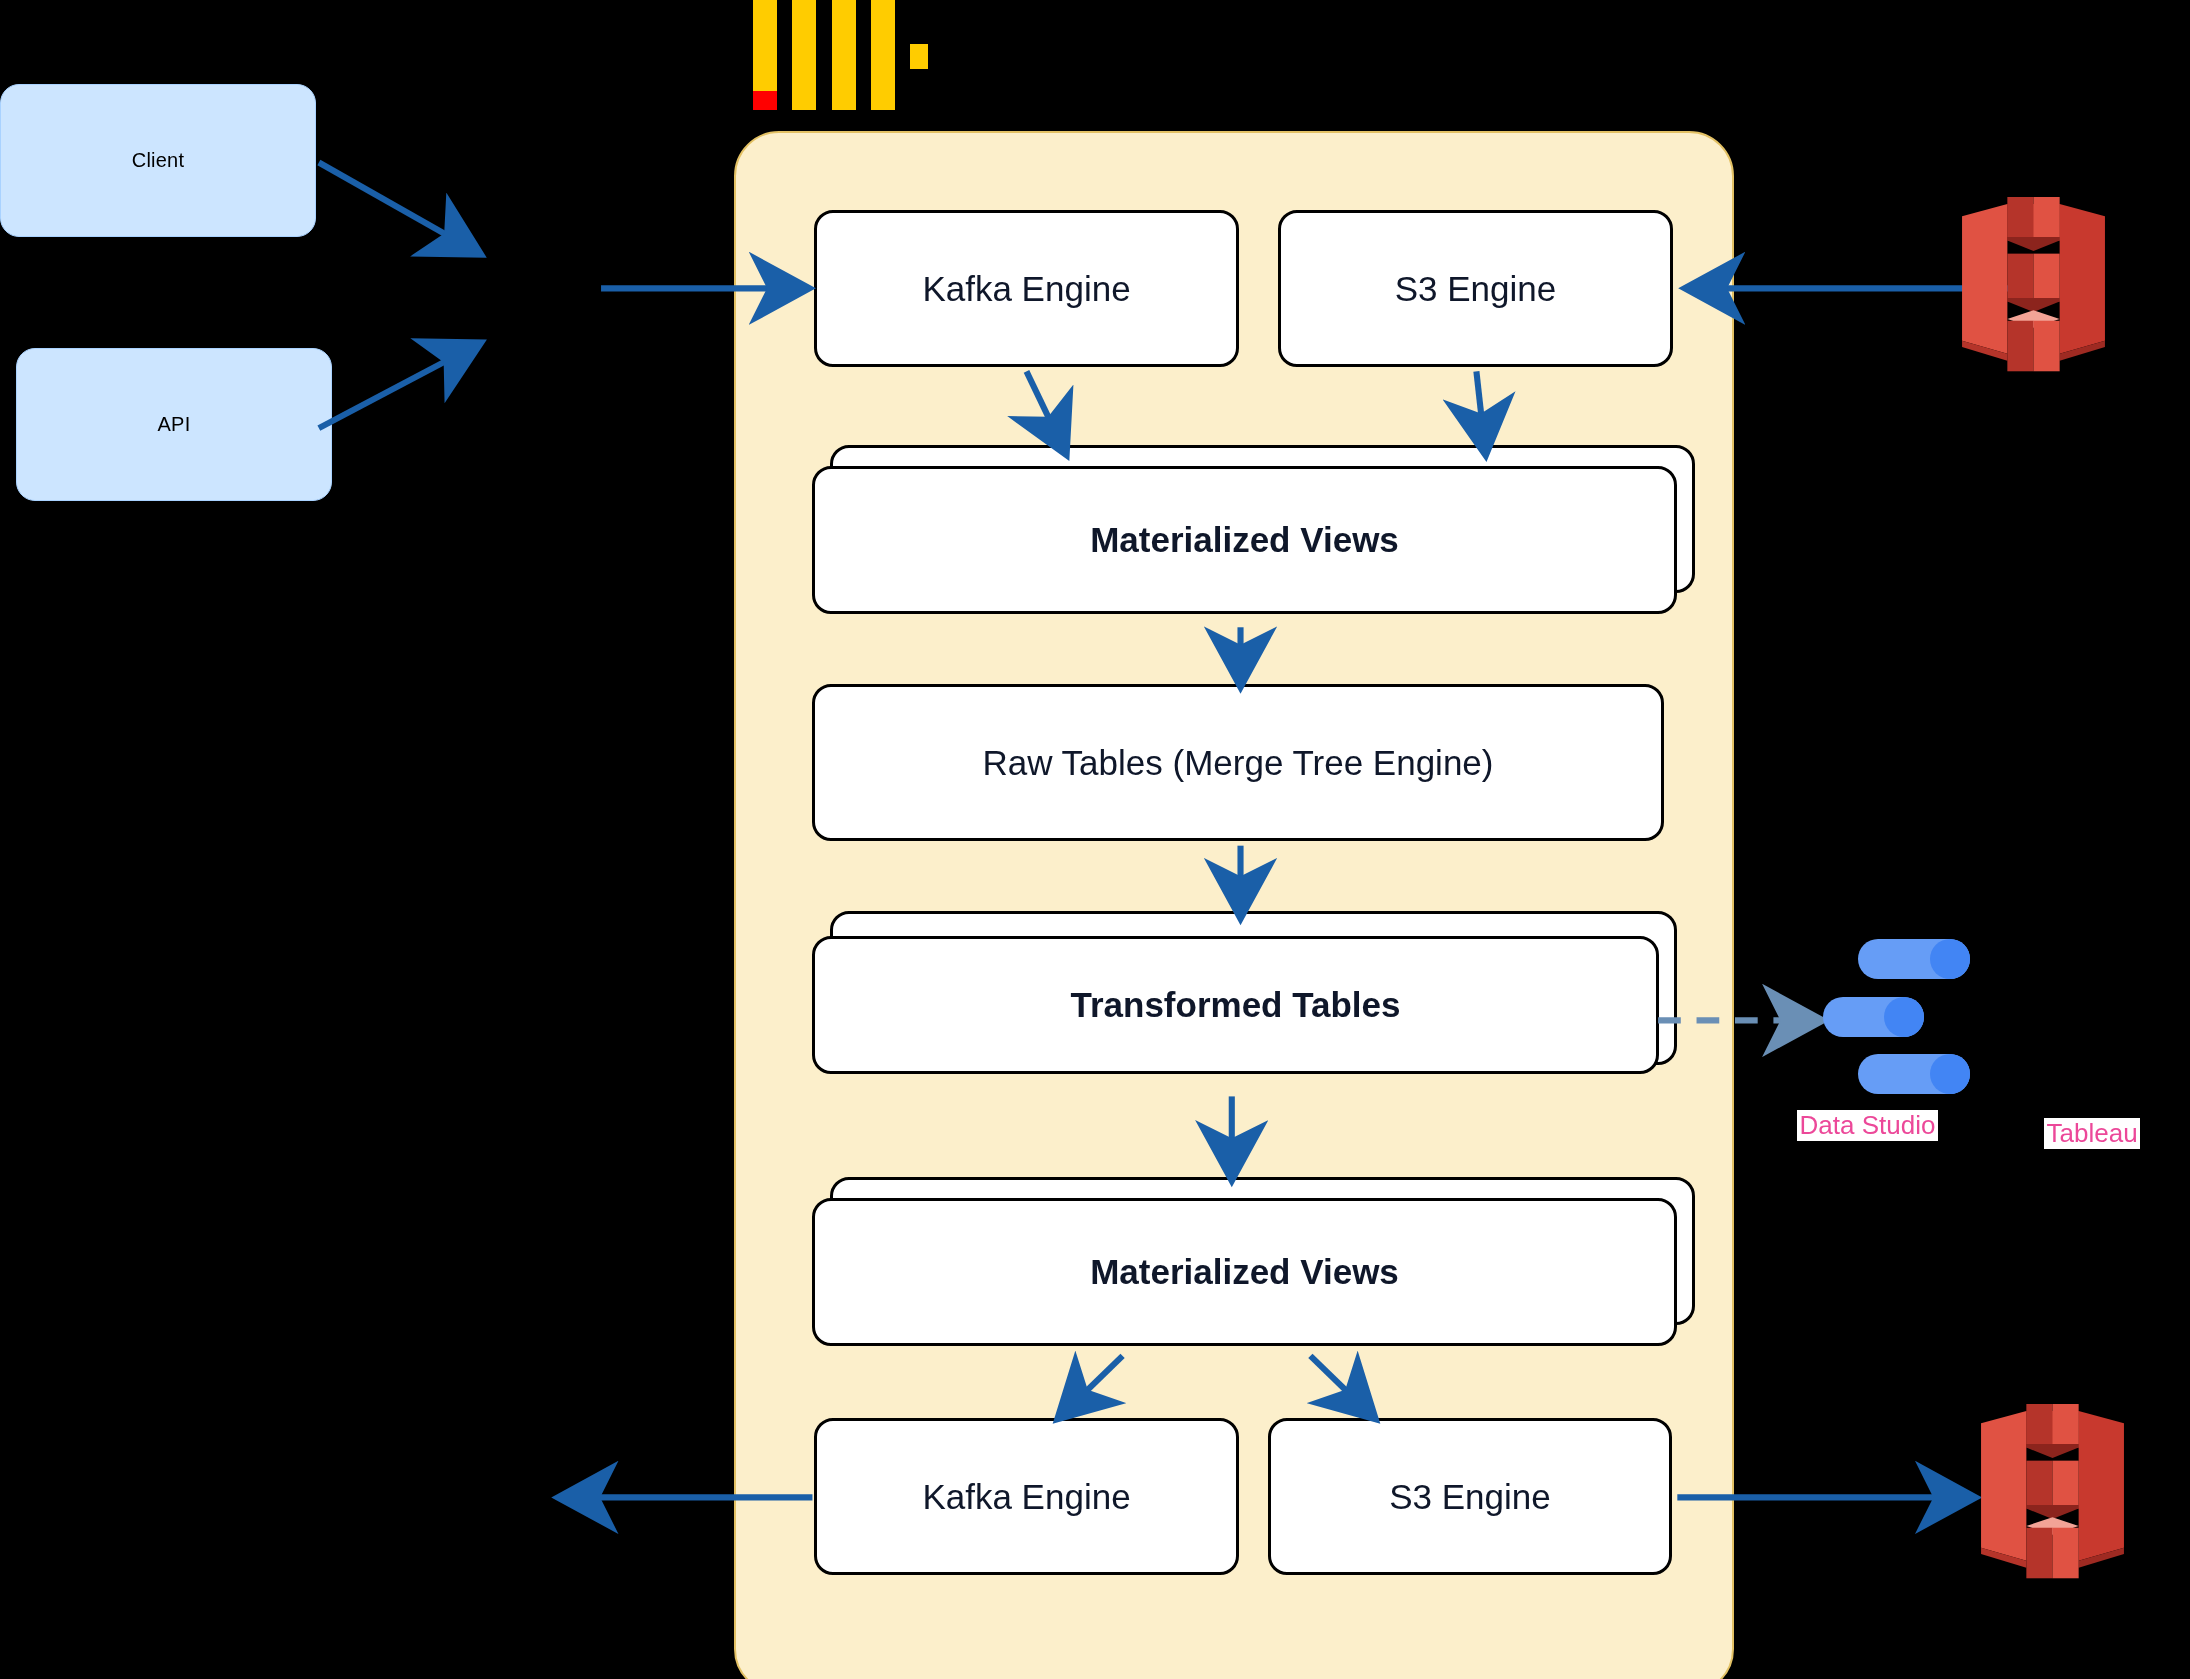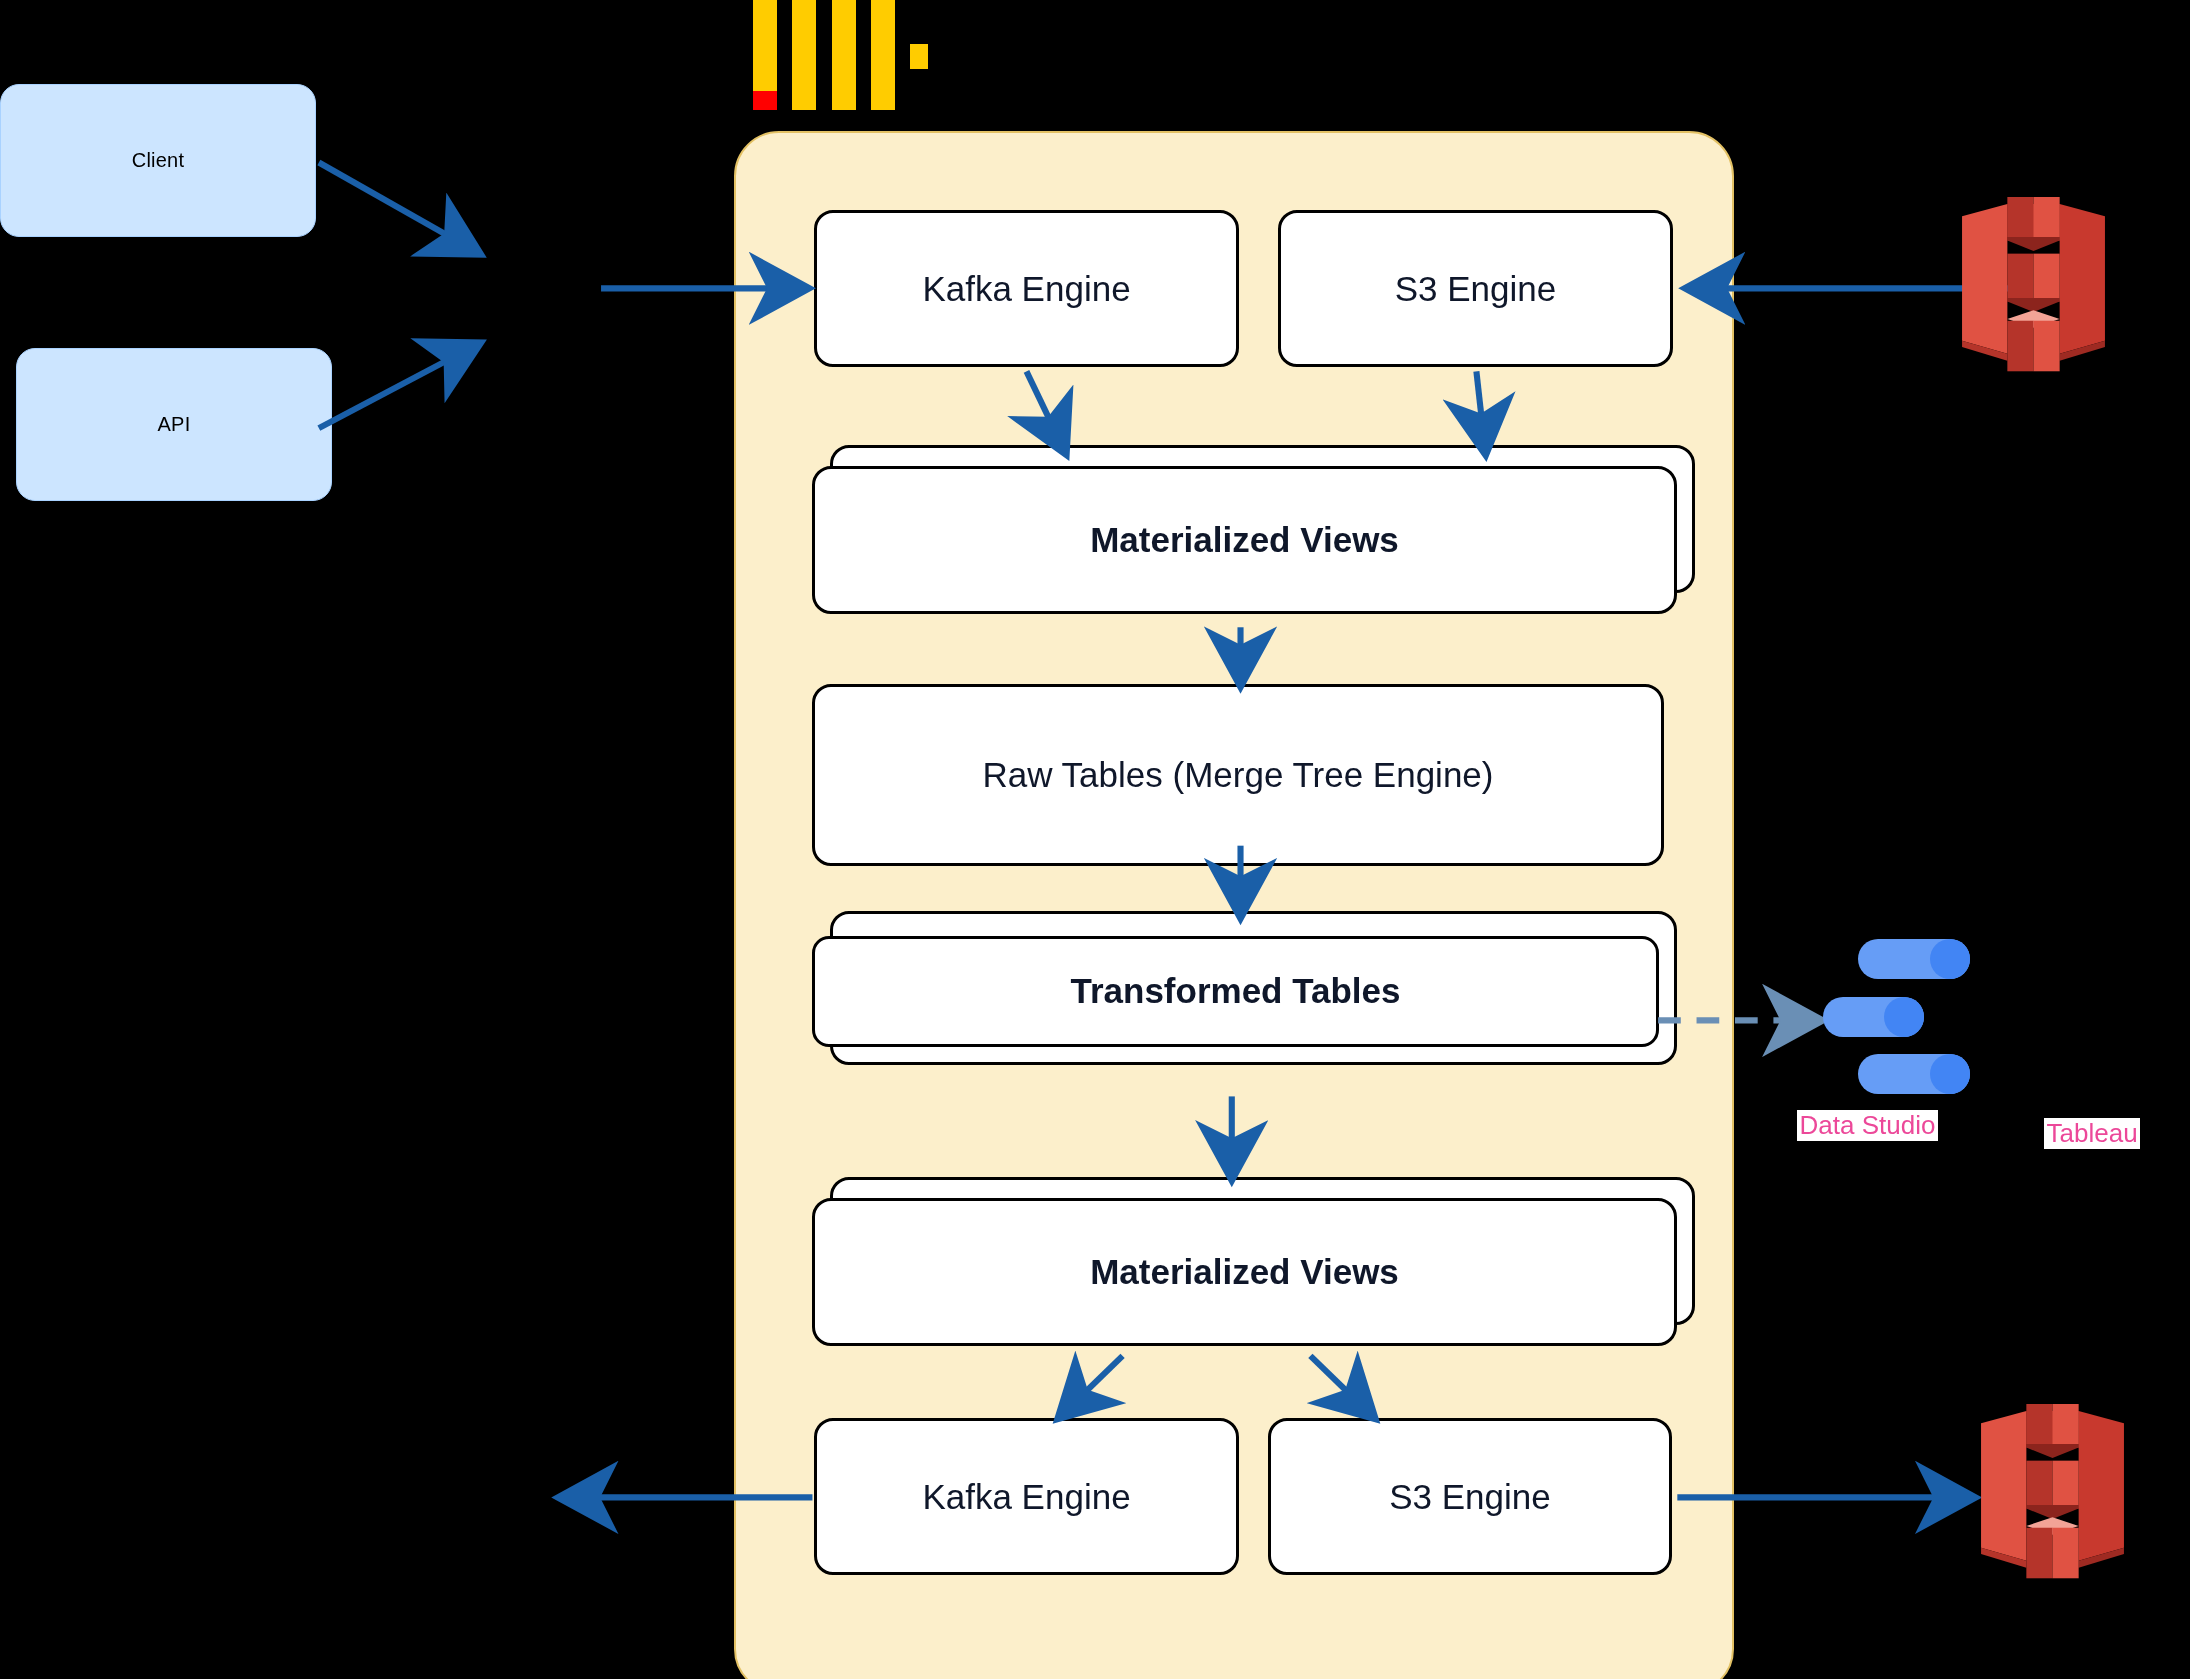--- a/index.html
+++ b/index.html
@@ -155,27 +155,27 @@
     <span class="lbl">S3 Engine</span>
   </div>
 
   <div class="abs" style="left:812px; top:445px; width:882px; height:175px;">
     <div class="stack-back" style="left:17.5px; top:0px; width:865px; height:148px;"></div>
     <div class="proc" style="left:0px; top:21px; width:865px; height:148px;">
       <span class="lbl">Materialized Views</span>
     </div>
   </div>
 
-  <div class="proc" style="left:812px; top:684px; width:852px; height:182px;">
+  <div class="proc" style="left:812px; top:684px; width:852px; height:157px;">
     <span class="lbl">Raw Tables (Merge Tree Engine)</span>
   </div>
 
   <div class="abs" style="left:812px; top:911px; width:882px; height:183px;">
     <div class="stack-back" style="left:17.5px; top:0px; width:847px; height:154px;"></div>
-    <div class="proc" style="left:0px; top:24.5px; width:847px; height:111px;border-radius:17px;">
+    <div class="proc" style="left:0px; top:24.5px; width:847px; height:138px;">
       <span class="lbl">Transformed Tables</span>
     </div>
   </div>
 
   <div class="abs" style="left:812px; top:1177px; width:882px; height:175px;">
     <div class="stack-back" style="left:17.5px; top:0px; width:865px; height:148px;"></div>
     <div class="proc" style="left:0px; top:21px; width:865px; height:148px;">
       <span class="lbl">Materialized Views</span>
     </div>
   </div>

